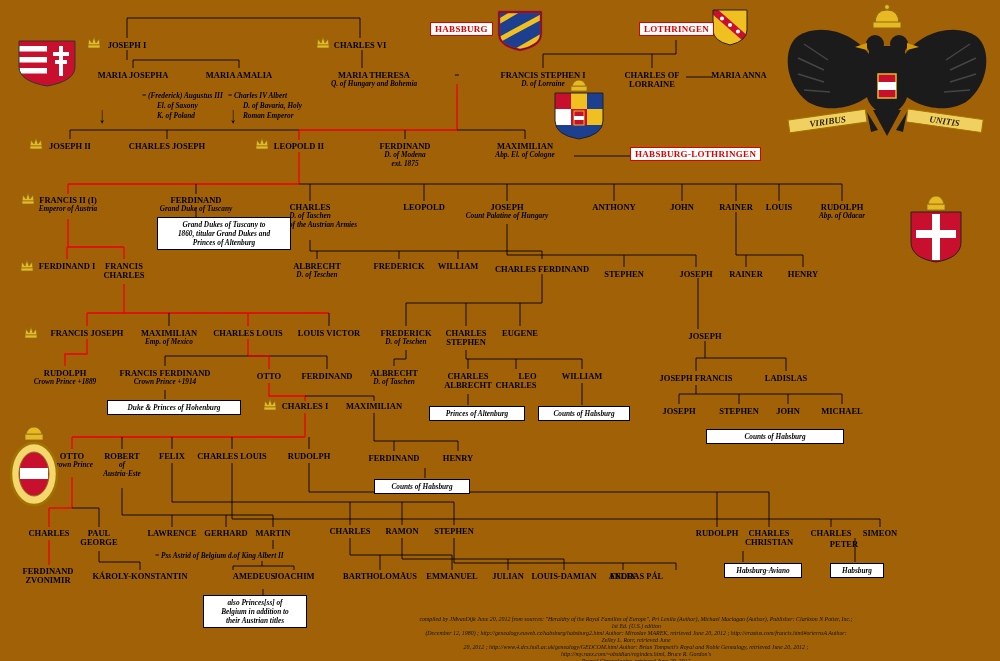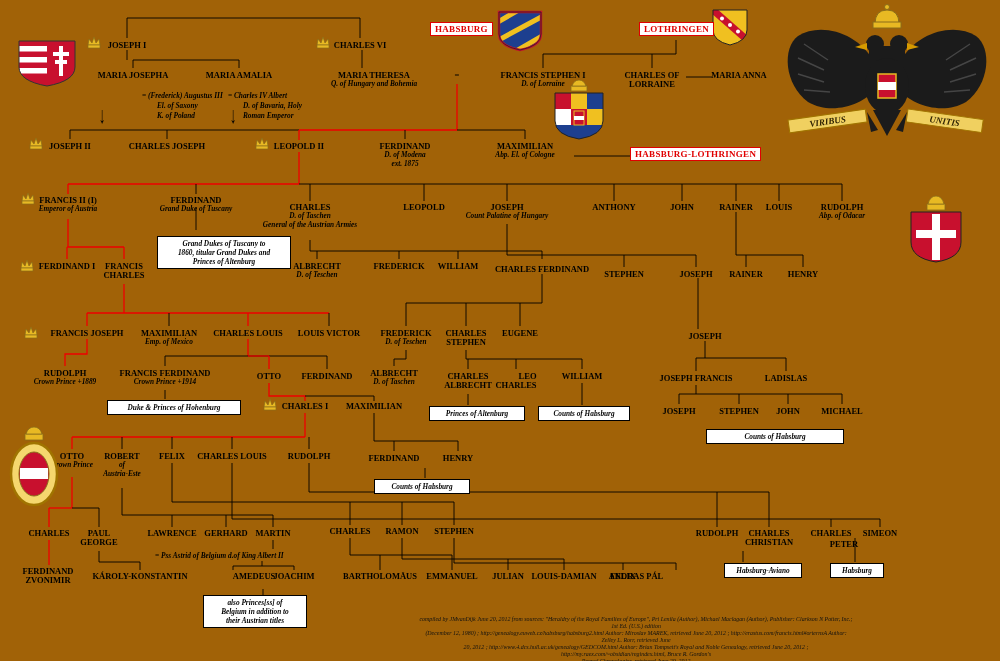--- a/index.html
+++ b/index.html
@@ -588,21 +588,21 @@
     </div>
     <div class="person" style="left: 564px; top: 572px;">
       <div class="pname">LOUIS-DAMIAN</div>
     </div>
     <div class="person" style="left: 623px; top: 572px;">
       <div class="pname">FELIX</div>
     </div>
     <div class="person" style="left: 636px; top: 572px;">
       <div class="pname">ANDRAS PÁL</div>
     </div>
-    <div class="note" style="left: 157px; top: 236px; width: 134px;">
+    <div class="note" style="left: 157px; top: 217px; width: 134px;">
       <div>Grand Dukes of Tuscany to</div>
       <div>1860, titular Grand Dukes and</div>
       <div>Princes of Altenburg</div>
     </div>
     <div class="note" style="left: 107px; top: 400px; width: 134px;">
       <div>Duke &amp; Princes of Hohenburg</div>
     </div>
     <div class="note" style="left: 429px; top: 406px; width: 96px;">
       <div>Princes of Altenburg</div>
     </div>

